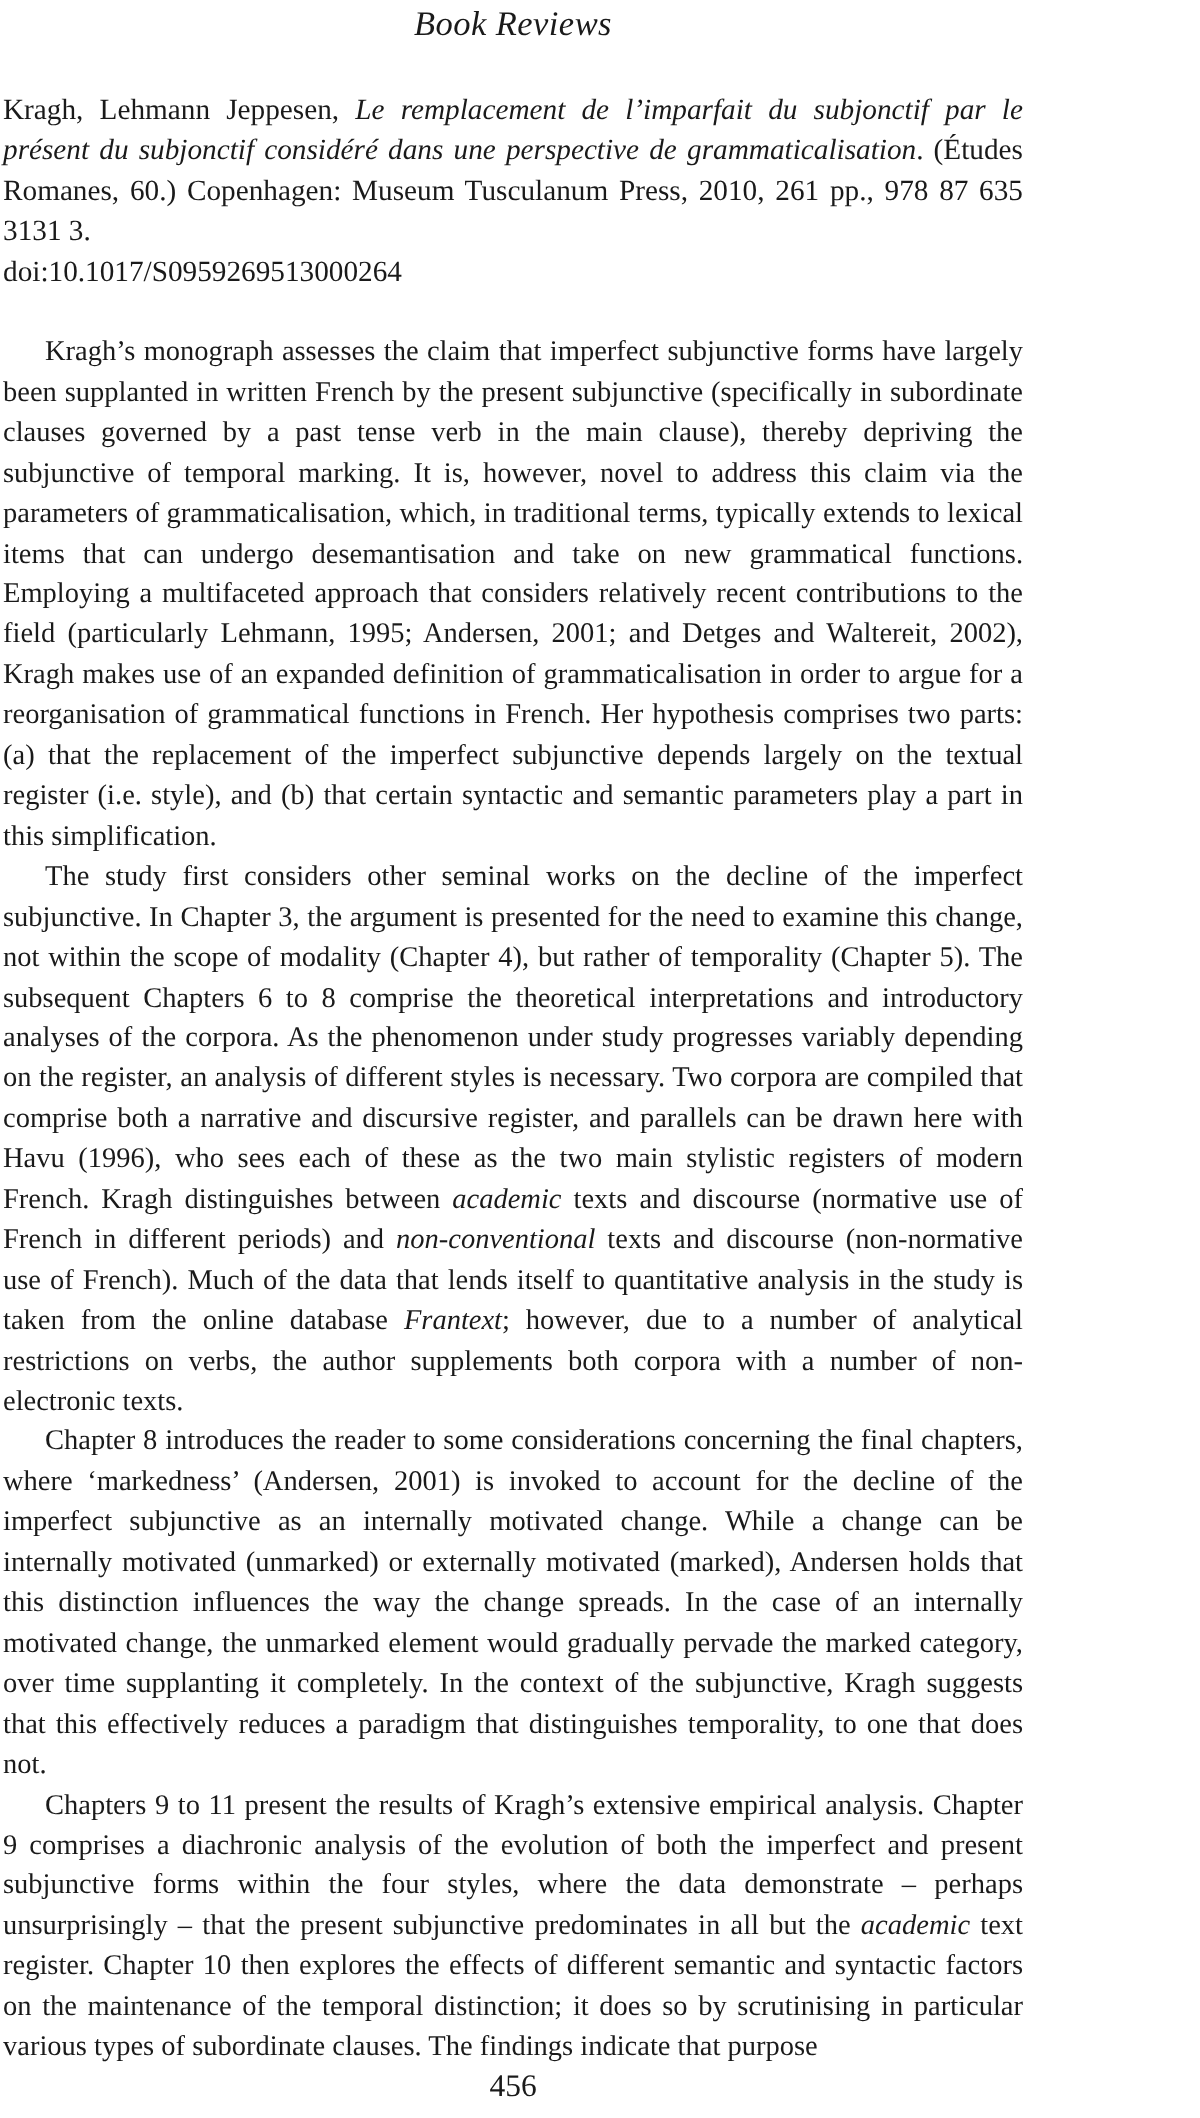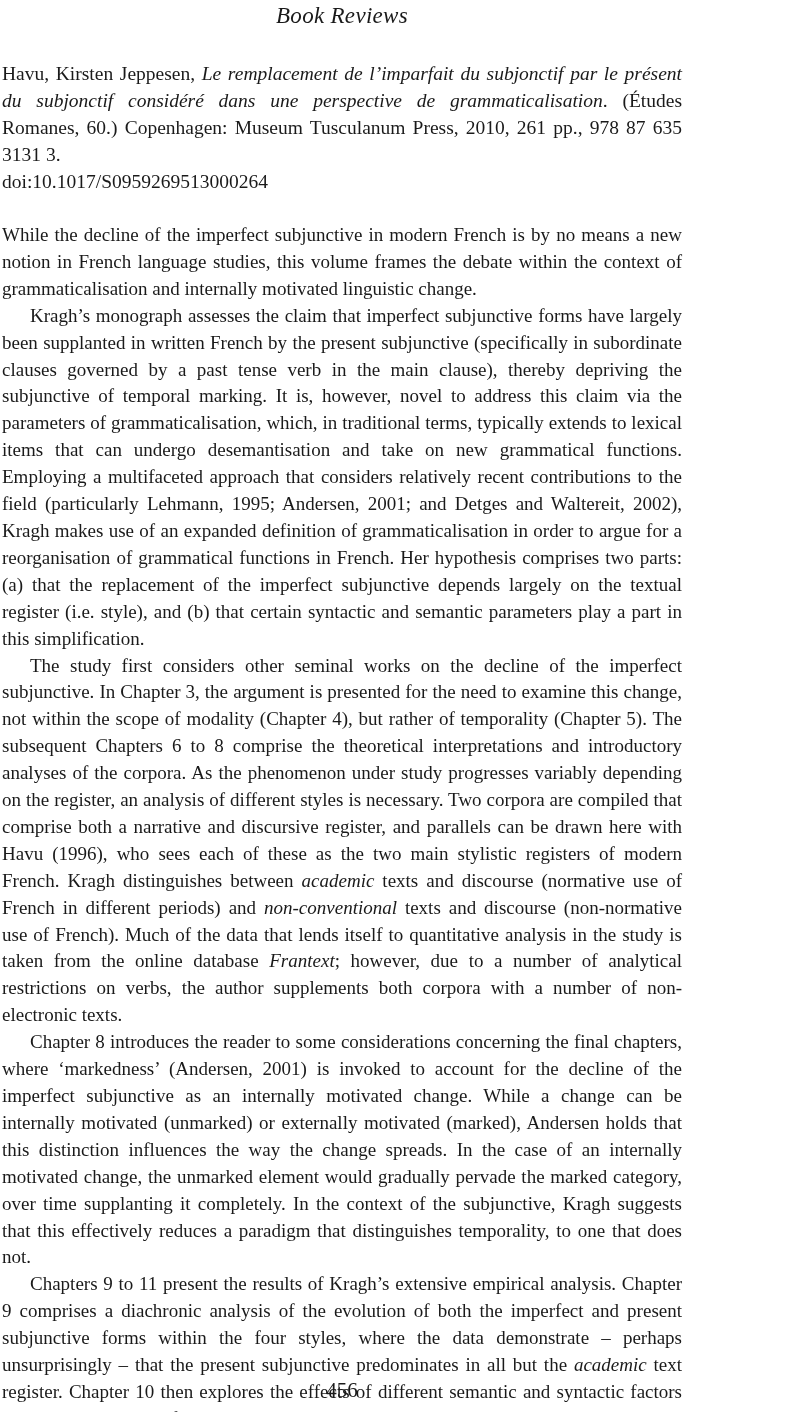--- a/index.html
+++ b/index.html
@@ -71,27 +71,26 @@
   }
 </style>
 </head>
 <body>
 
 <div class="page">
 
   <div class="running-head">Book Reviews</div>
 
   <div class="citation-block">
-    <p class="citation-para"><span>Havu, Kirsten Jeppesen, </span><em>Le remplacement de l’imparfait du subjonctif par le présent du subjonctif considéré dans une perspective de grammaticalisation</em><span>. (Études Romanes, 60.) Copenhagen: Museum Tusculanum Press, 2010, 261 pp., 978 87 635 3131 3.</span></p>
+    <p class="citation-para"><span>Kragh, Lehmann Jeppesen, </span><em>Le remplacement de l’imparfait du subjonctif par le présent du subjonctif considéré dans une perspective de grammaticalisation</em><span>. (Études Romanes, 60.) Copenhagen: Museum Tusculanum Press, 2010, 261 pp., 978 87 635 3131 3.</span></p>
     <p class="doi-line">doi:10.1017/S0959269513000264</p>
   </div>
 
   <div class="body-text">
 
-  <p><span>While the decline of the imperfect subjunctive in modern French is by no means a new notion in French language studies, this volume frames the debate within the context of grammaticalisation and internally motivated linguistic change.</span></p>
       <p class="indent"><span>Kragh’s monograph assesses the claim that imperfect subjunctive forms have largely been supplanted in written French by the present subjunctive (specifically in subordinate clauses governed by a past tense verb in the main clause), thereby depriving the subjunctive of temporal marking. It is, however, novel to address this claim via the parameters of grammaticalisation, which, in traditional terms, typically extends to lexical items that can undergo desemantisation and take on new grammatical functions. Employing a multifaceted approach that considers relatively recent contributions to the field (particularly Lehmann, 1995; Andersen, 2001; and Detges and Waltereit, 2002), Kragh makes use of an expanded definition of grammaticalisation in order to argue for a reorganisation of grammatical functions in French. Her hypothesis comprises two parts: (a) that the replacement of the imperfect subjunctive depends largely on the textual register (i.e. style), and (b) that certain syntactic and semantic parameters play a part in this simplification.</span></p>
       <p class="indent"><span>The study first considers other seminal works on the decline of the imperfect subjunctive. In Chapter 3, the argument is presented for the need to examine this change, not within the scope of modality (Chapter 4), but rather of temporality (Chapter 5). The subsequent Chapters 6 to 8 comprise the theoretical interpretations and introductory analyses of the corpora. As the phenomenon under study progresses variably depending on the register, an analysis of different styles is necessary. Two corpora are compiled that comprise both a narrative and discursive register, and parallels can be drawn here with Havu (1996), who sees each of these as the two main stylistic registers of modern French. Kragh distinguishes between </span><em>academic</em><span> texts and discourse (normative use of French in different periods) and </span><em>non-conventional</em><span> texts and discourse (non-normative use of French). Much of the data that lends itself to quantitative analysis in the study is taken from the online database </span><em>Frantext</em><span>; however, due to a number of analytical restrictions on verbs, the author supplements both corpora with a number of non-electronic texts.</span></p>
       <p class="indent"><span>Chapter 8 introduces the reader to some considerations concerning the final chapters, where ‘markedness’ (Andersen, 2001) is invoked to account for the decline of the imperfect subjunctive as an internally motivated change. While a change can be internally motivated (unmarked) or externally motivated (marked), Andersen holds that this distinction influences the way the change spreads. In the case of an internally motivated change, the unmarked element would gradually pervade the marked category, over time supplanting it completely. In the context of the subjunctive, Kragh suggests that this effectively reduces a paradigm that distinguishes temporality, to one that does not.</span></p>
       <p class="indent"><span>Chapters 9 to 11 present the results of Kragh’s extensive empirical analysis. Chapter 9 comprises a diachronic analysis of the evolution of both the imperfect and present subjunctive forms within the four styles, where the data demonstrate – perhaps unsurprisingly – that the present subjunctive predominates in all but the </span><em>academic</em><span> text register. Chapter 10 then explores the effects of different semantic and syntactic factors on the maintenance of the temporal distinction; it does so by scrutinising in particular various types of subordinate clauses. The findings indicate that purpose</span></p>
     </div>
 
   <div class="page-number">456</div>
 
 </div>
 

